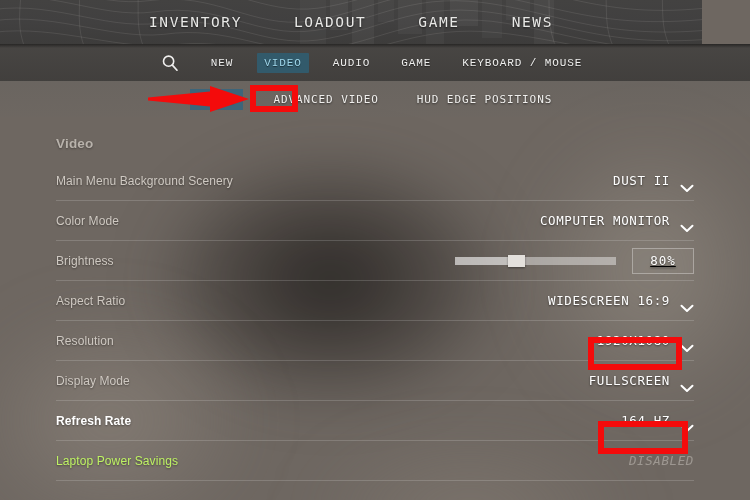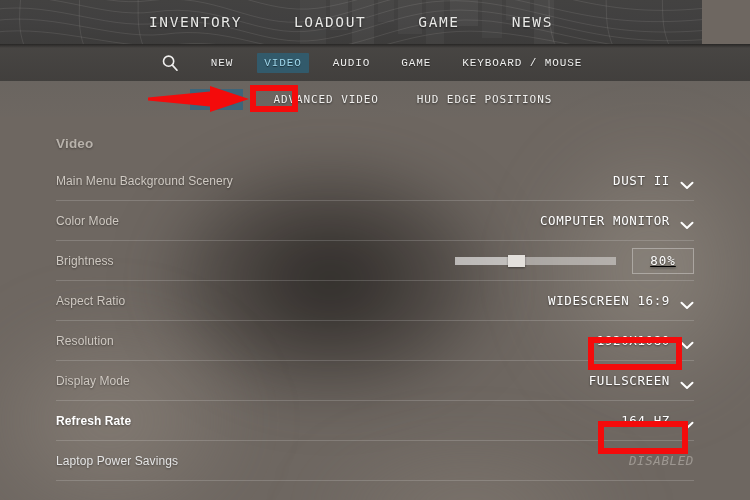--- a/index.html
+++ b/index.html
@@ -217,25 +217,25 @@
     color: #cfc9c2;
     font-size: 12px;
     letter-spacing: 0.1px;
     text-shadow: 0 1px 2px rgba(0,0,0,0.4);
     white-space: nowrap;
   }
   .row.hovered .row-label {
     color: #ffffff;
     font-weight: 700;
   }
-  .row.disabled .row-label { color: #e5e5e5; }
+  .row.disabled .row-label { color: #bef264; }
 
   .row-value {
     display: flex;
-    align-items: center;
+    align-items: flex-end;
     gap: 10px;
   }
   .value-text {
     color: #ffffff;
     font-family: "DejaVu Sans Mono", monospace;
     font-size: 12.5px;
     letter-spacing: 0.6px;
     text-shadow: 0 1px 2px rgba(0,0,0,0.55);
     white-space: nowrap;
   }

